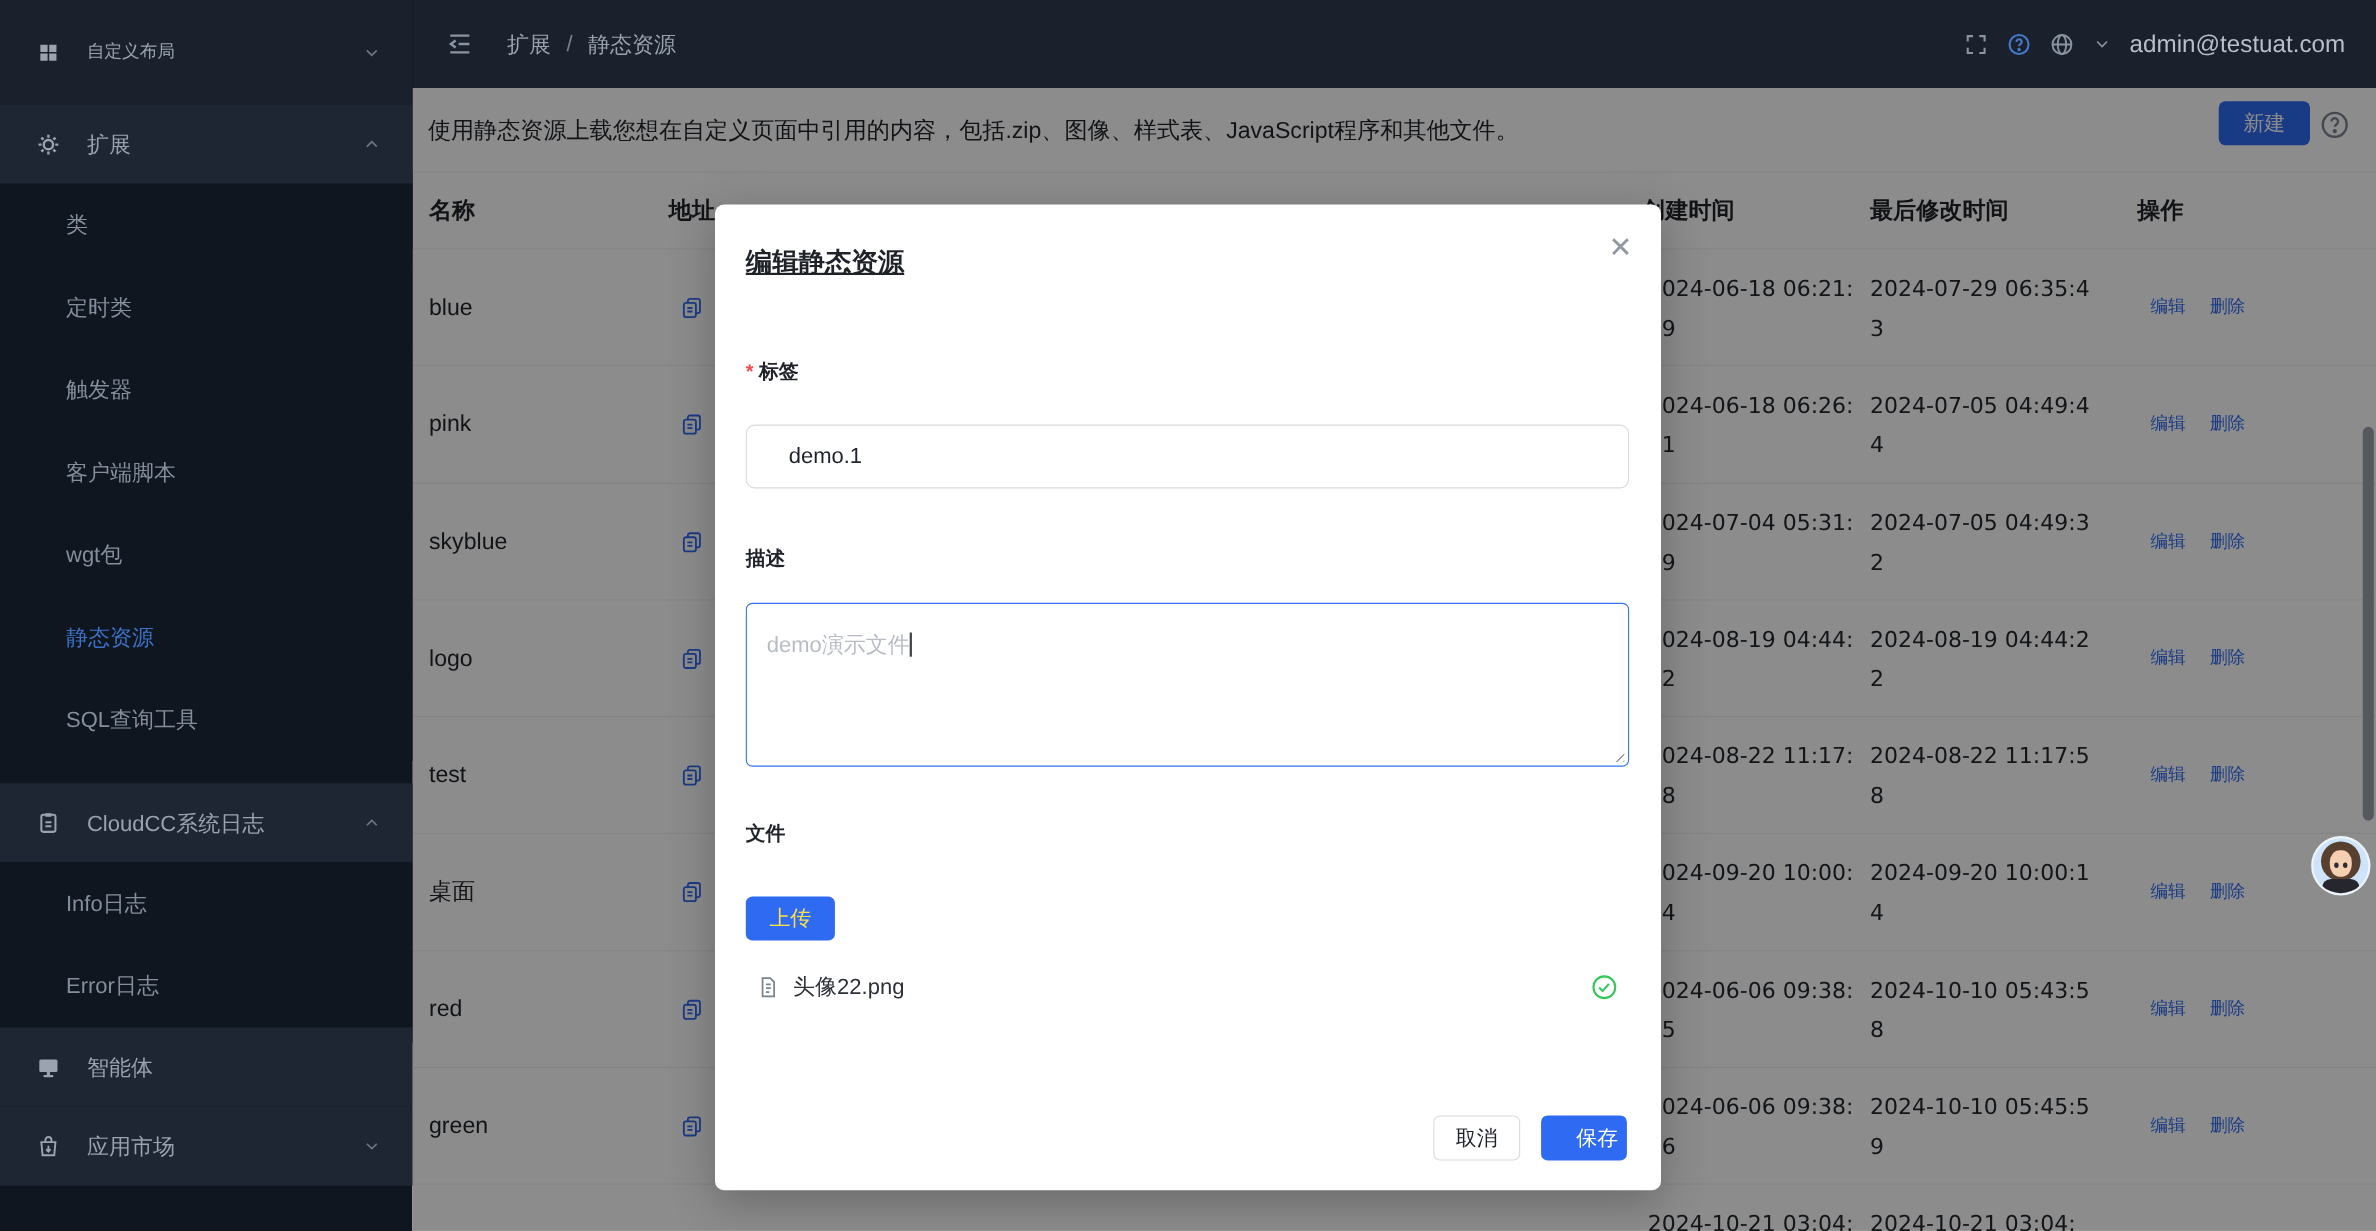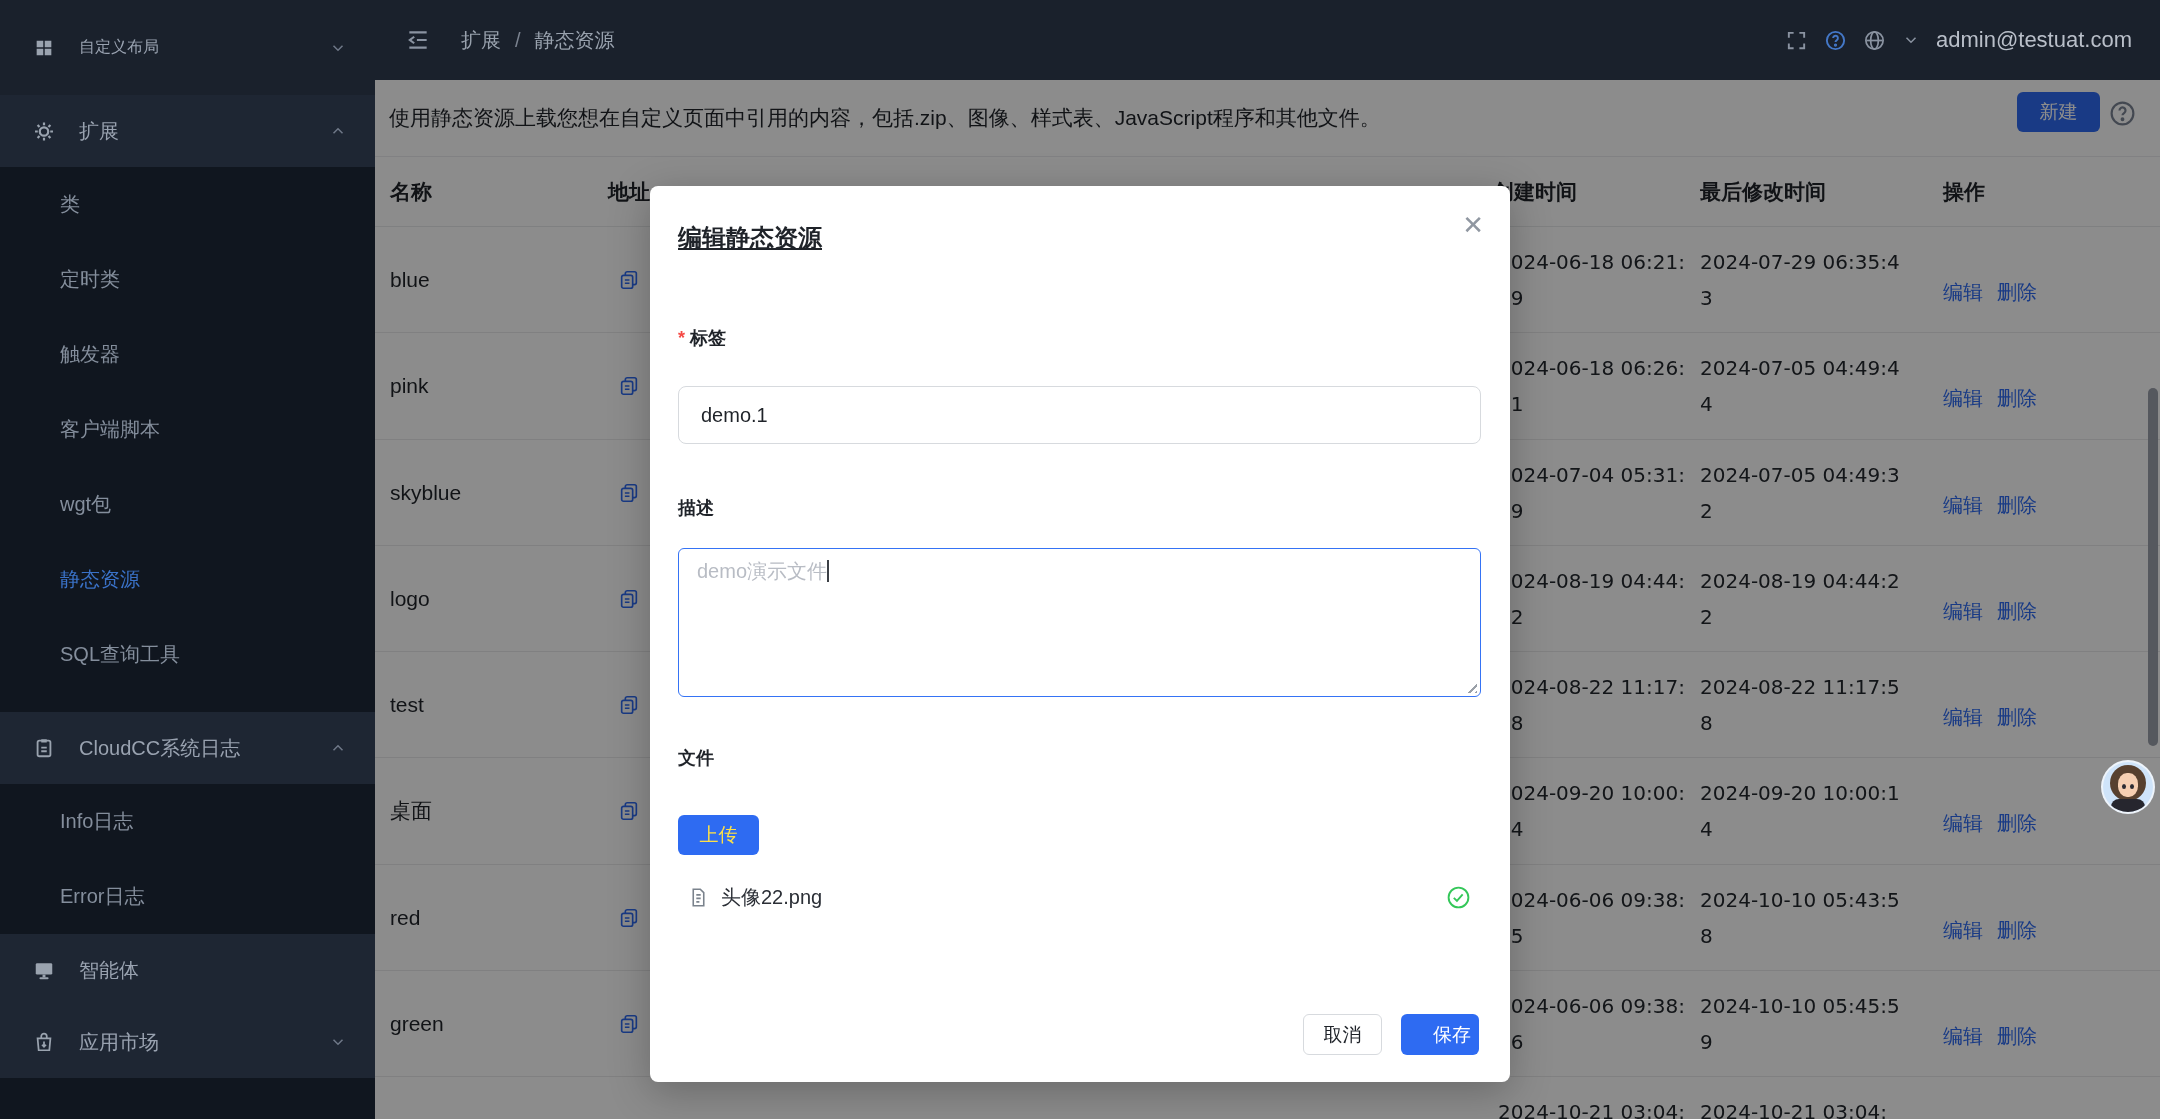--- a/index.html
+++ b/index.html
@@ -46,41 +46,41 @@
   .th-modified { left:1325px; } .th-actions { left:1568px; }
 
   .tbody { position:absolute; left:0; top:147px; width:1785px; }
   .t-row { position:relative; width:1785px; height:106.3px; border-bottom:1px solid #e9eaec; background:#fff; }
   .c-name { position:absolute; left:15px; top:0; height:106px; line-height:106px; font-size:21px; color:#1f2329; }
   .c-addr { position:absolute; left:243px; top:42px; color:#2e6bf2; cursor:pointer; display:flex; }
   .c-date { position:absolute; top:17px; font-size:20px; line-height:36px; color:#24282e;
             font-family:"DejaVu Sans",sans-serif; word-break:break-all; }
   .c-created { left:1123px; width:196px; }
   .c-modified { left:1325px; width:200px; }
-  .c-link { position:absolute; top:12px; height:106px; line-height:106px; font-size:20px; color:#2e6bf2; cursor:pointer; }
+  .c-link { position:absolute; top:0; height:106px; line-height:106px; font-size:16px; color:#2e6bf2; cursor:pointer;margin-left:12px; }
   .c-edit { left:1568px; } .c-del { left:1622px; }
 
   
   .backdrop { position:absolute; left:375px; top:80px; width:1785px; height:1039px;
               background:rgba(0,0,0,0.45); z-index:5; }
 
   
   .modal { position:absolute; left:650px; top:186px; width:860px; height:896px; background:#fff;
            border-radius:8px; box-shadow:0 10px 40px rgba(0,0,0,.25); z-index:10; }
   .m-title { position:absolute; left:28px; top:36px; font-size:24px; font-weight:600; color:#1f2329;text-decoration:underline; }
   .m-close { position:absolute; right:26px; top:26px; font-size:26px; color:#9097a1; cursor:pointer;
              line-height:1; background:none; border:none; }
   .m-label { position:absolute; left:28px; font-size:18px; font-weight:600; color:#1f2329; }
   .m-label.req::before { content:"* "; color:#f54a45; font-weight:700; }
   .lbl-tag { top:140px; } .lbl-desc { top:310px; } .lbl-file { top:560px; }
   .m-input { position:absolute; left:28px; top:200px; width:803px; height:58px; border:1px solid #d7dade;
-             border-radius:8px; font-size:20px; color:#1f2329; padding:0 22px;
+             border-radius:8px; font-size:20px; color:#1f2329; padding:0 38px;
              font-family:"Liberation Sans","DejaVu Sans",sans-serif; outline:none; }
   .m-textarea { position:absolute; left:28px; top:362px; width:803px; height:149px;
-                border:1.5px solid #3573f5; border-radius:6px; padding:9px 18px; font-size:20px; }
+                border:1.5px solid #3573f5; border-radius:6px; padding:24px 18px; font-size:20px; }
   .m-placeholder { color:#b8bcc4; }
   .caret { display:inline-block; width:2px; height:22px; background:#3c4046; vertical-align:-4px; }
   .grip { position:absolute; right:3px; bottom:3px; width:13px; height:13px;
           background:repeating-linear-gradient(135deg, transparent 0 3px, #9aa0a8 3px 4.5px);
           clip-path:polygon(100% 0, 100% 100%, 0 100%); }
   .btn-upload { position:absolute; left:28px; top:629px; width:81px; height:40px; background:#2e6bf2;
                 color:#fde047; font-size:19px; border:none; border-radius:6px; cursor:pointer; }
   .file-row { position:absolute; left:28px; top:695px; width:803px; height:32px; display:flex; align-items:center; }
   .file-icon { color:#7a828c; display:flex; margin-left:10px; }
   .file-name { font-size:20px; color:#2b2f36; margin-left:12px; }

